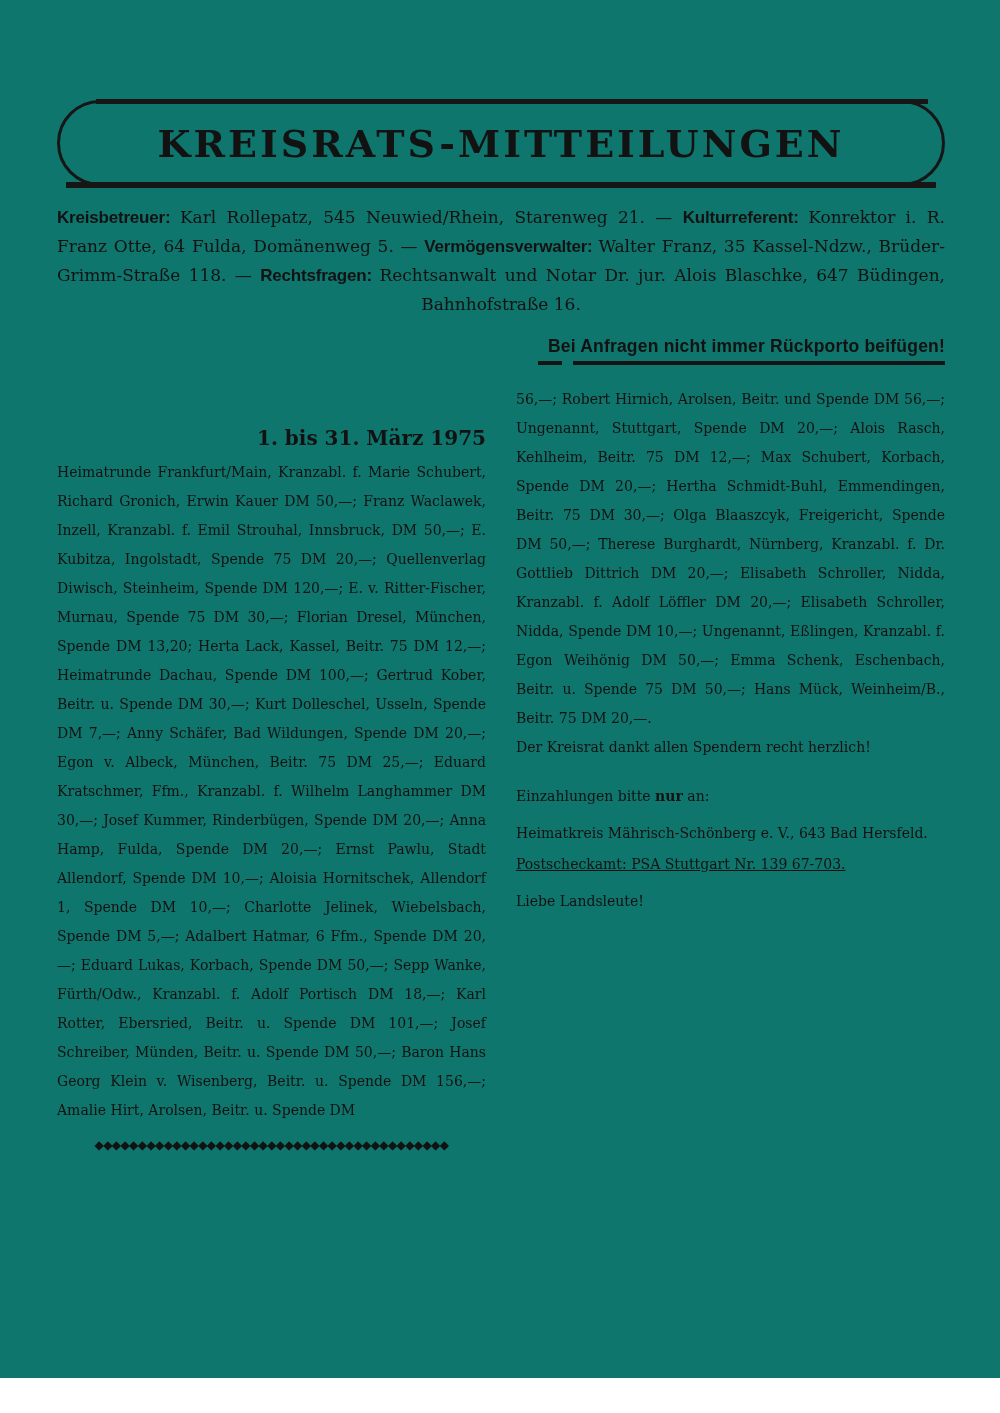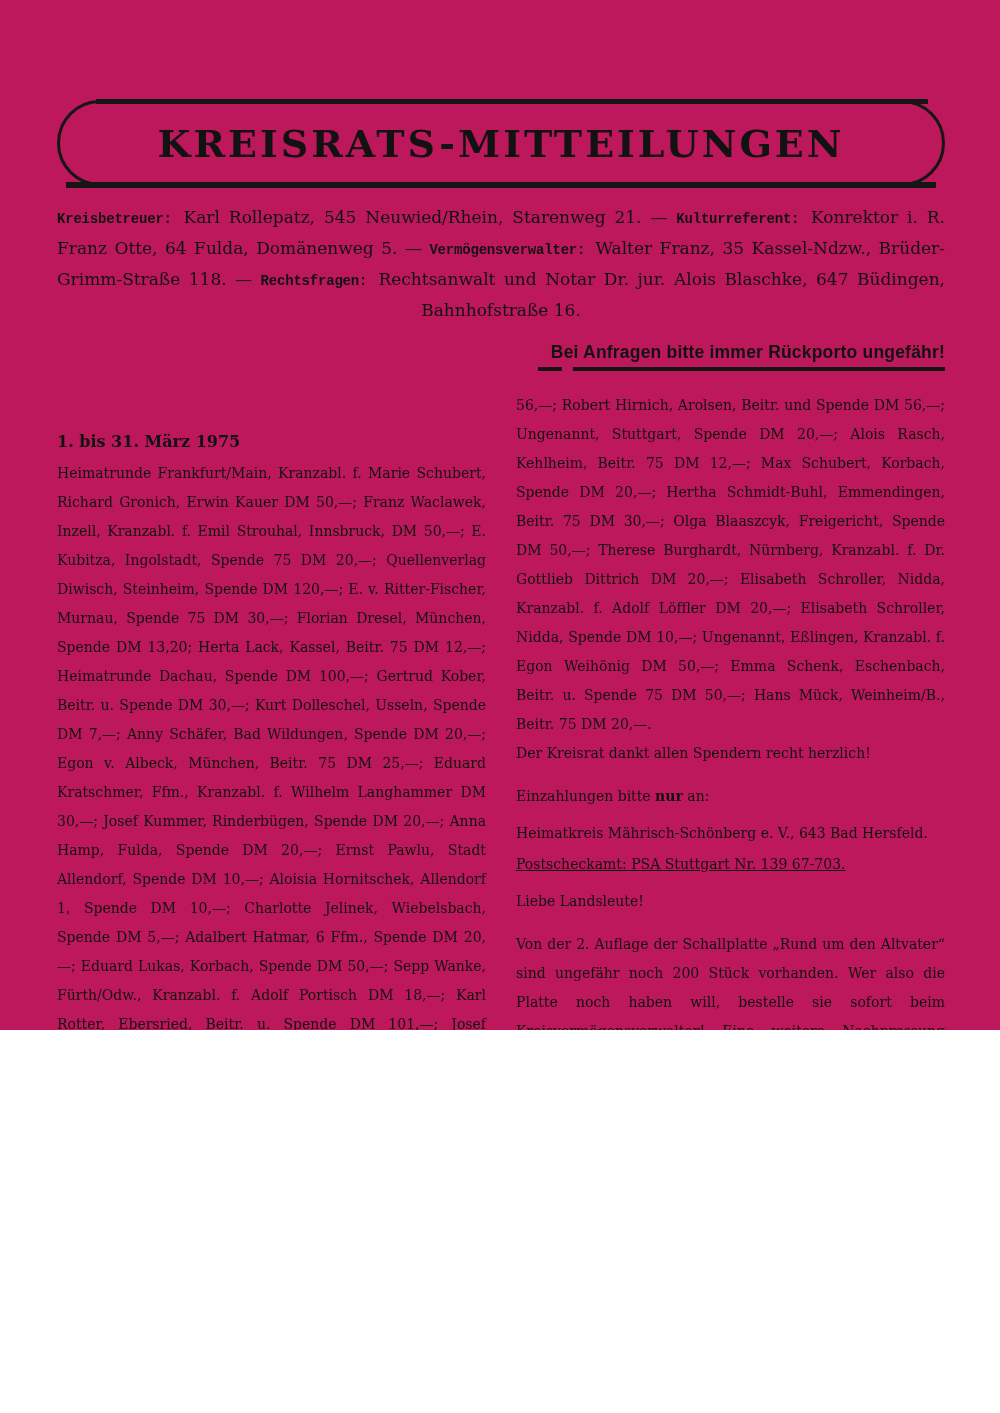--- a/index.html
+++ b/index.html
@@ -1,18 +1,18 @@
 <!DOCTYPE html>
 <html lang="de"><head>
 <meta charset="utf-8">
 <style>
   html,body { margin:0; padding:0; background:#ffffff; }
   .page {
-    width:1000px; height:1030px; box-sizing:border-box;
-    margin:0 auto; background:#be185d; color:#121212;
+    width:1000px; height:1378px; box-sizing:border-box;
+    margin:0 auto; background:#0f766e; color:#121212;
     font-family:"DejaVu Serif", serif;
     padding:100px 55px 0 57px; position:relative; overflow:hidden;
   }
   
   .masthead {
     border:3px solid #161616; border-radius:46px; height:80px;
     display:flex; align-items:center; justify-content:center; position:relative;
   }
   .masthead::before {
     content:""; position:absolute; top:-4px; left:36px; right:14px; height:5px; background:#161616;
@@ -22,61 +22,61 @@
   }
   .masthead-title {
     font-weight:700; font-size:38px; letter-spacing:3px; white-space:nowrap;
   }
   
   .officers {
     margin-top:17px; font-size:17px; line-height:29px;
     text-align:justify; text-align-last:center;
   }
   .officers .seg-bold {
-    font-family:Liberation Mono, monospace; font-weight:700; font-size:14px; letter-spacing:-0.2px;
+    font-family:Liberation Sans, sans-serif; font-weight:700; font-size:17px; letter-spacing:-0.2px;
   }
   .seg-bold { font-weight:700; }
   .notice-row { display:flex; justify-content:flex-end; margin-top:1px; }
   .notice-text {
     font-family:"Liberation Sans", sans-serif; font-weight:700; font-size:17.5px; letter-spacing:0.2px;
   }
   .notice-rule { display:flex; justify-content:flex-end; align-items:center; gap:11px; margin-top:4px; }
   .notice-rule .dash { width:24px; height:4px; background:#141414; }
   .notice-rule .line { width:372px; height:4px; background:#141414; }
   
   .columns { display:flex; gap:30px; margin-top:20px; }
   .col { flex:1; min-width:0; }
   .donations-title {
     margin:0; font-family:"Liberation Sans", sans-serif; font-weight:700;
     font-size:30.5px; line-height:1.13; text-align:center; letter-spacing:-0.8px;
   }
-  .donations-period { text-align:left; font-weight:700; font-size:16px; margin:7px 0 8px; }
+  .donations-period { text-align:right; font-weight:700; font-size:20px; margin:7px 0 8px; }
   .body-text { font-size:14px; line-height:29px; text-align:justify; margin:0; }
   .right .body-text { }
-  .mt6 { margin-top:14px; } .mt8 { margin-top:8px; } .mt2 { margin-top:2px;text-decoration:underline; }
+  .mt6 { margin-top:20px; } .mt8 { margin-top:8px; } .mt2 { margin-top:2px;text-decoration:underline; }
   .signature { padding-left:24px; font-size:18.2px; line-height:29px; }
   
   .separator {
     font-size:12px; letter-spacing:-0.6px; white-space:nowrap; overflow:hidden;
     text-align:center; margin:13px 0 9px; color:#121212;
   }
 </style>
 </head>
 <body>
 
 <div class="page">
 
   <div class="masthead">
     <div class="masthead-title">KREISRATS-MITTEILUNGEN</div>
   </div>
 
   <p class="officers"><span class="seg-bold">Kreisbetreuer: </span><span>Karl Rollepatz, 545 Neuwied/Rhein, Starenweg 21. — </span><span class="seg-bold">Kulturreferent: </span><span>Konrektor i. R. Franz Otte, 64 Fulda, Domänenweg 5. — </span><span class="seg-bold">Vermögensverwalter: </span><span>Walter Franz, 35 Kassel-Ndzw., Brüder-Grimm-Straße 118. — </span><span class="seg-bold">Rechtsfragen: </span><span>Rechtsanwalt und Notar Dr. jur. Alois Blaschke, 647 Büdingen, Bahnhofstraße 16.</span></p>
 
   <div class="notice-row">
-    <span class="notice-text">Bei Anfragen bitte immer Rückporto ungefähr!</span>
+    <span class="notice-text">Bei Anfragen nicht immer Rückporto beifügen!</span>
   </div>
   <div class="notice-rule">
     <span class="dash"></span>
     <span class="line"></span>
   </div>
 
   <div class="columns">
 
     <div class="col left">
       <h2 class="donations-title">
@@ -89,18 +89,17 @@
 
     </div>
 
     <div class="col right">
       <p class="body-text">56,—; Robert Hirnich, Arolsen, Beitr. und Spende DM 56,—; Ungenannt, Stuttgart, Spende DM 20,—; Alois Rasch, Kehlheim, Beitr. 75 DM 12,—; Max Schubert, Korbach, Spende DM 20,—; Hertha Schmidt-Buhl, Emmendingen, Beitr. 75 DM 30,—; Olga Blaaszcyk, Freigericht, Spende DM 50,—; Therese Burghardt, Nürnberg, Kranzabl. f. Dr. Gottlieb Dittrich DM 20,—; Elisabeth Schroller, Nidda, Kranzabl. f. Adolf Löffler DM 20,—; Elisabeth Schroller, Nidda, Spende DM 10,—; Ungenannt, Eßlingen, Kranzabl. f. Egon Weihönig DM 50,—; Emma Schenk, Eschenbach, Beitr. u. Spende 75 DM 50,—; Hans Mück, Weinheim/B., Beitr. 75 DM 20,—.</p>
       <p class="body-text">Der Kreisrat dankt allen Spendern recht herzlich!</p>
       <p class="body-text mt6"><span>Einzahlungen bitte </span><span class="seg-bold">nur</span><span> an:</span></p>
       <p class="body-text mt8">Heimatkreis Mährisch-Schönberg e. V., 643 Bad Hersfeld.</p>
       <p class="body-text mt2">Postscheckamt: PSA Stuttgart Nr. 139 67-703.</p>
       <p class="body-text mt8">Liebe Landsleute!</p>
-      <p class="body-text mt6">Von der 2. Auflage der Schallplatte „Rund um den Altvater“ sind ungefähr noch 200 Stück vorhanden. Wer also die Platte noch haben will, bestelle sie sofort beim Kreisvermögensverwalter! Eine weitere Nachpressung erfolgt voraussichtlich nicht mehr!</p>
 
     </div>
 
   </div>
 </div>
 
 </body></html>

